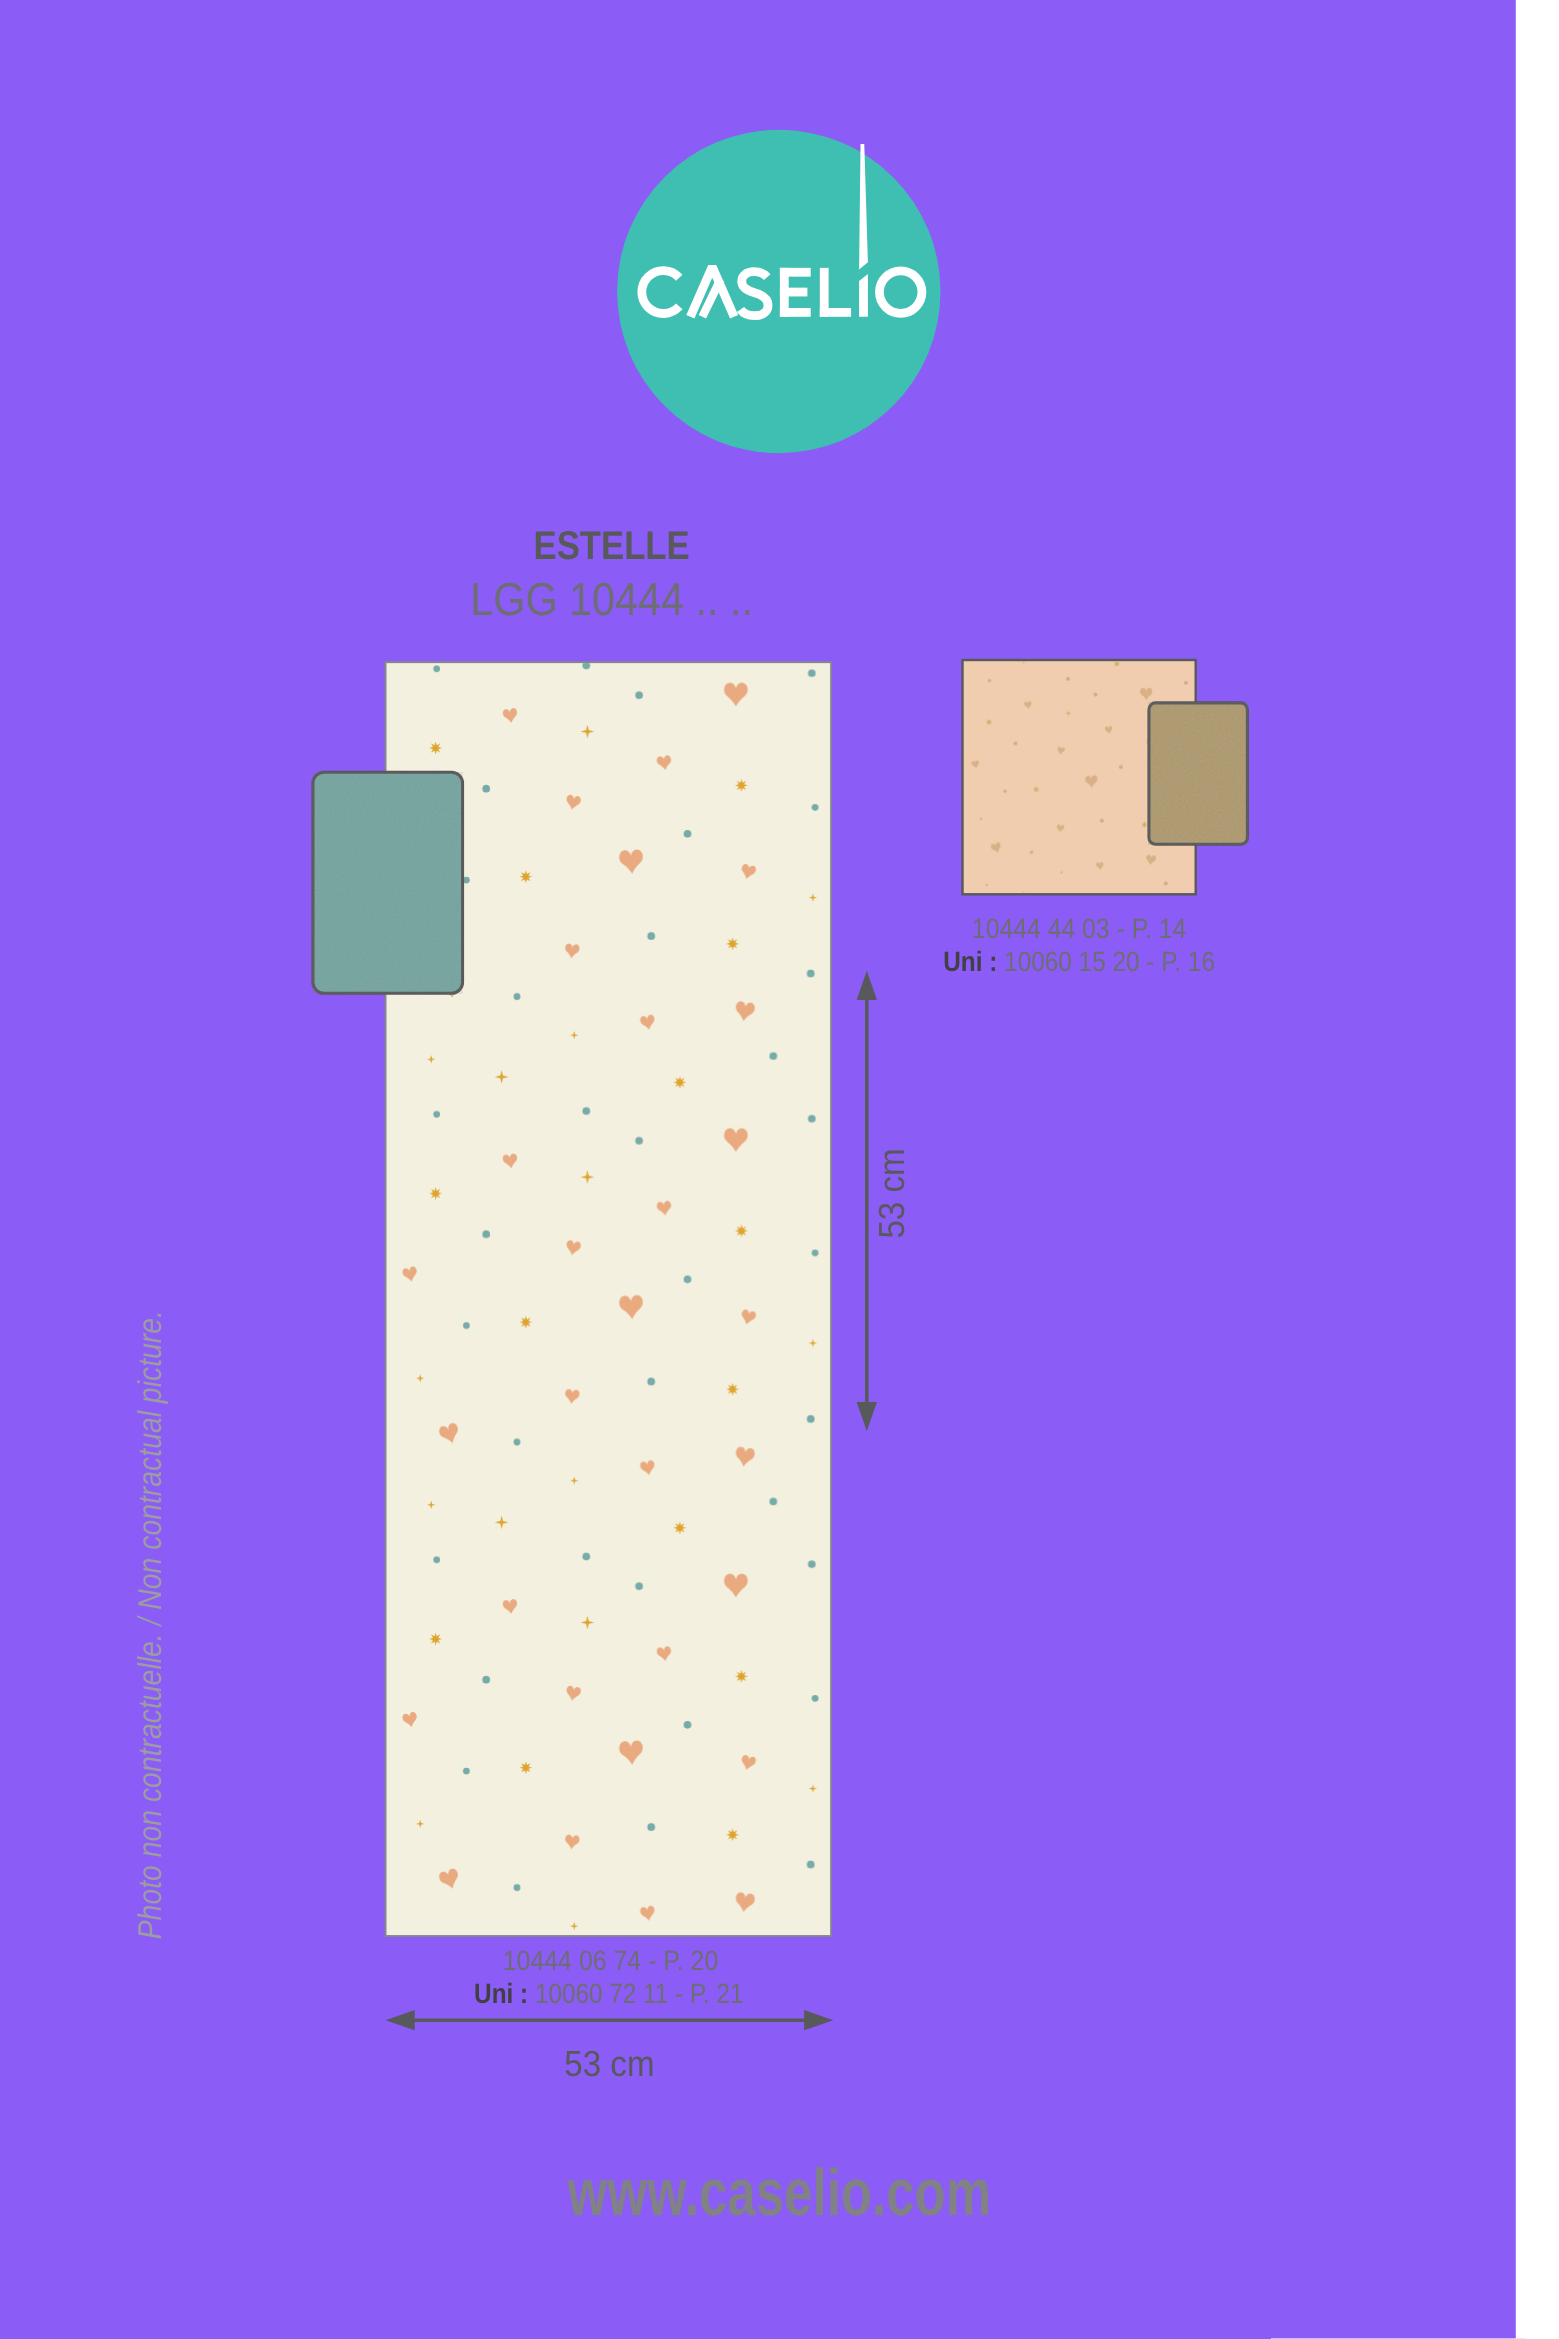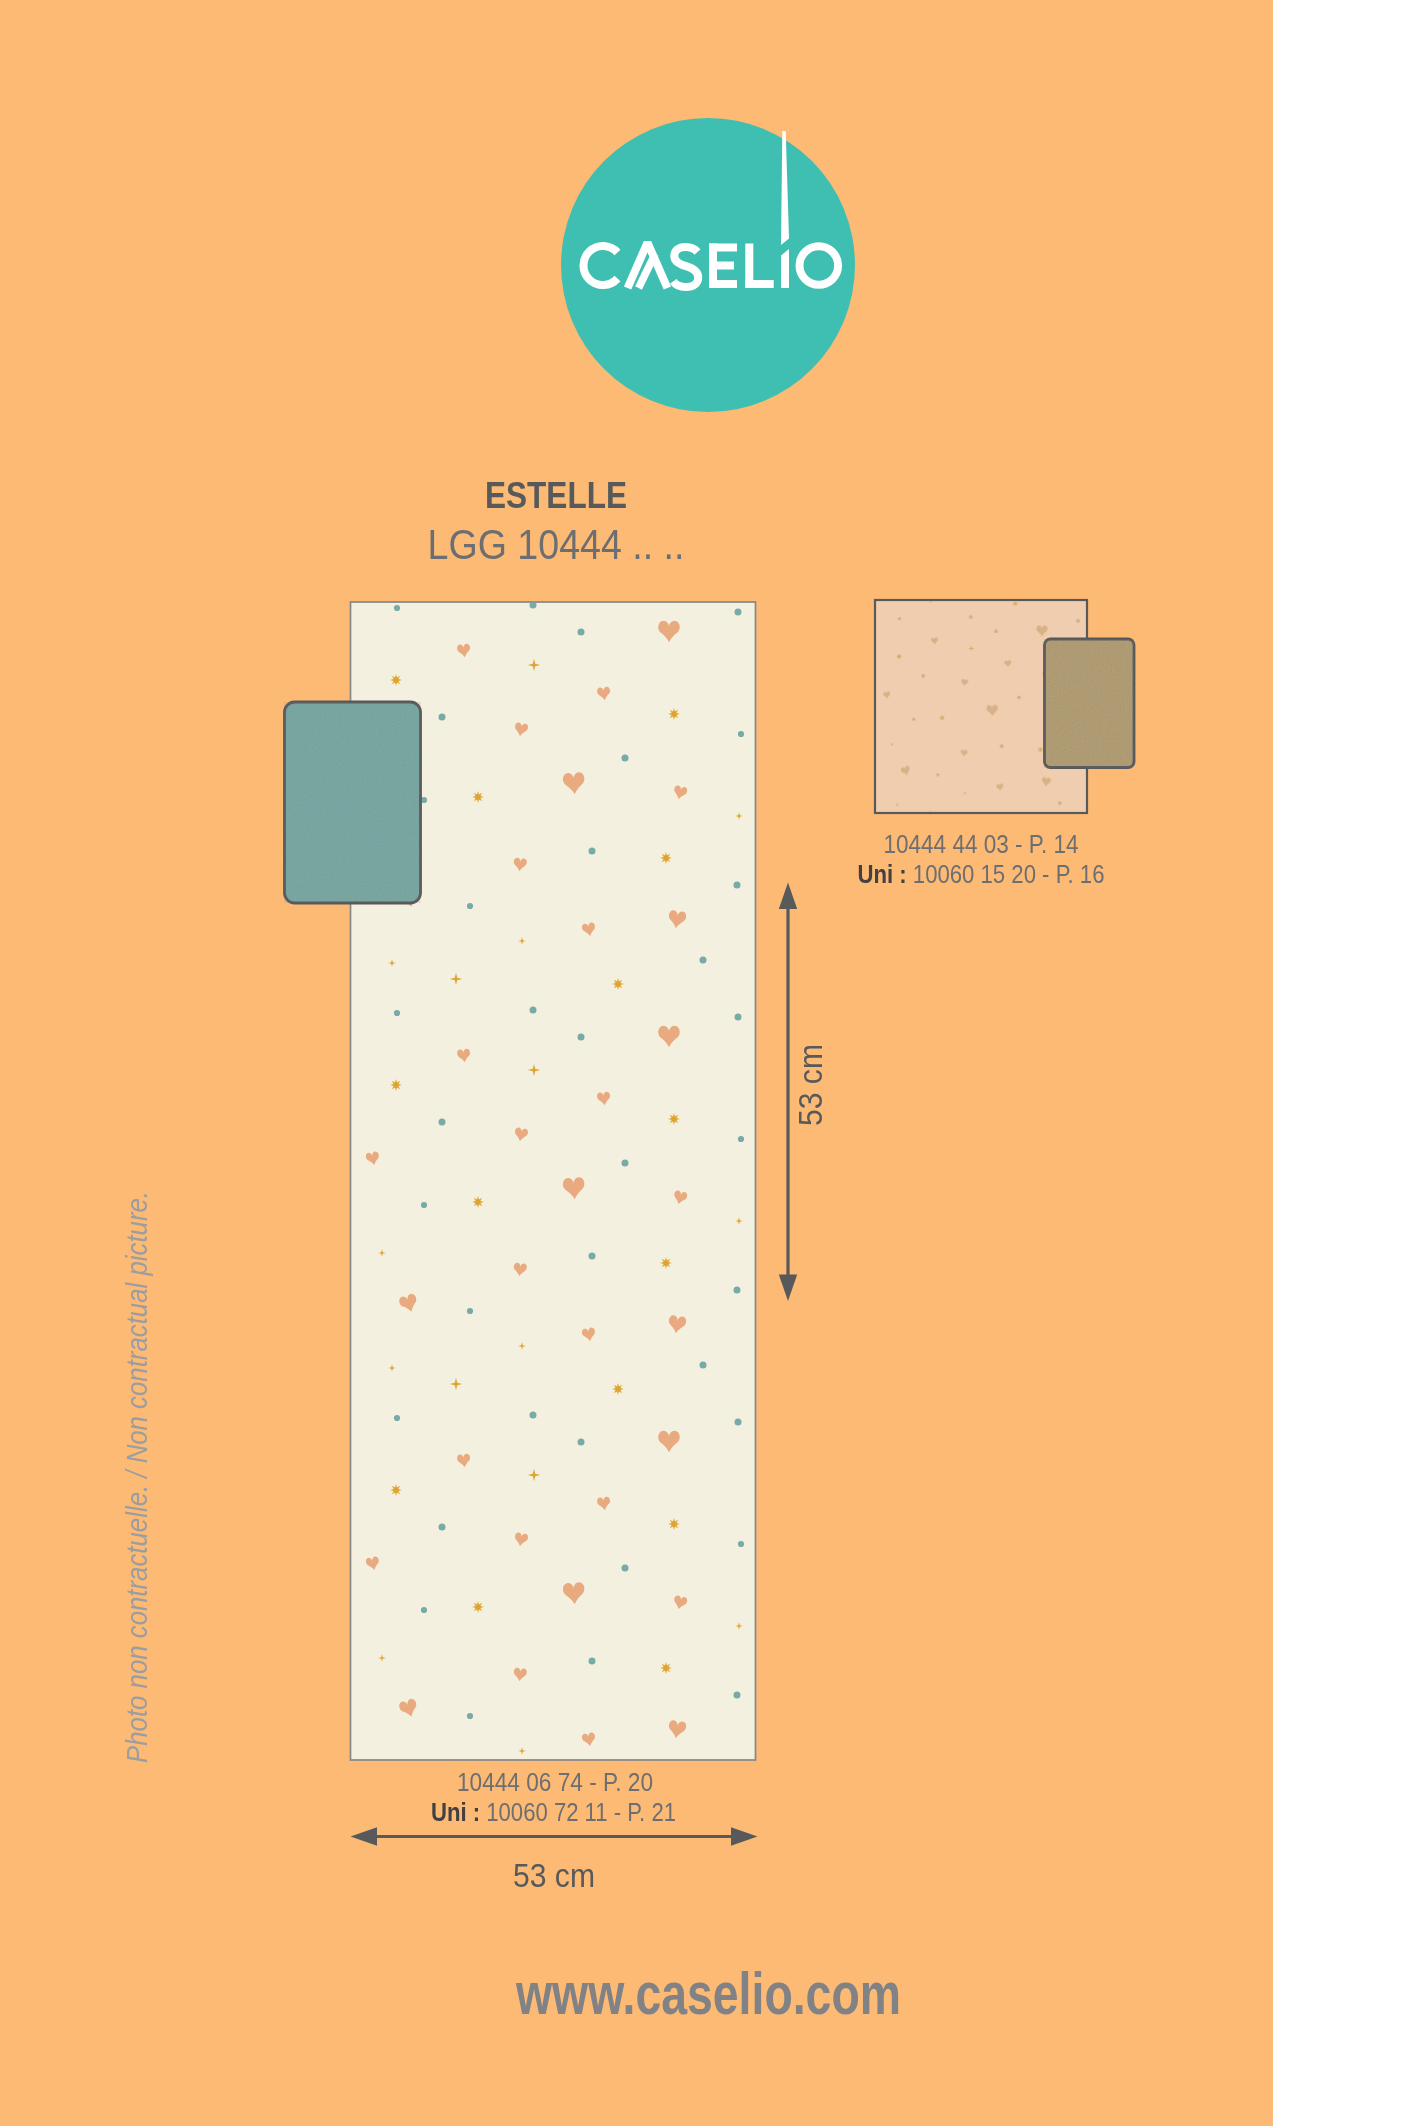--- a/index.html
+++ b/index.html
@@ -1,16 +1,16 @@
 <!DOCTYPE html>
 <html><head>
 <meta charset="utf-8">
 <style>
   html,body{margin:0;padding:0;background:#ffffff;}
-  .page{position:relative;width:1273px;height:2126px;background:#fdba74;overflow:hidden;
+  .page{position:relative;width:1378px;height:2126px;background:#8b5cf6;overflow:hidden;
         font-family:"Liberation Sans",sans-serif;}
   svg{position:absolute;left:0;top:0;}
   text{font-family:"Liberation Sans",sans-serif;}
 </style>
 </head>
 <body>
 <div class="page">
 <svg width="1417" height="2126" viewBox="0 0 1417 2126">
 <defs>
 <filter id="fabric" x="0%" y="0%" width="100%" height="100%">

